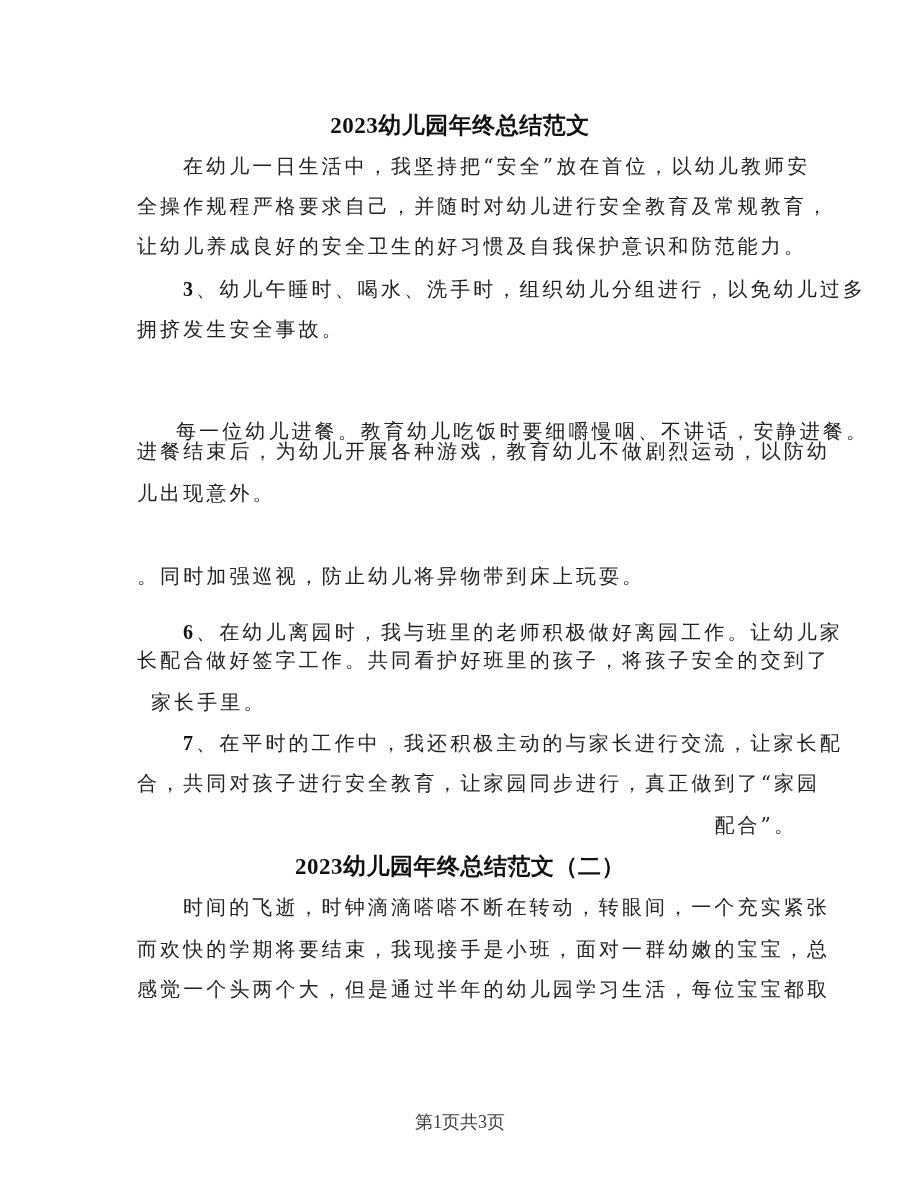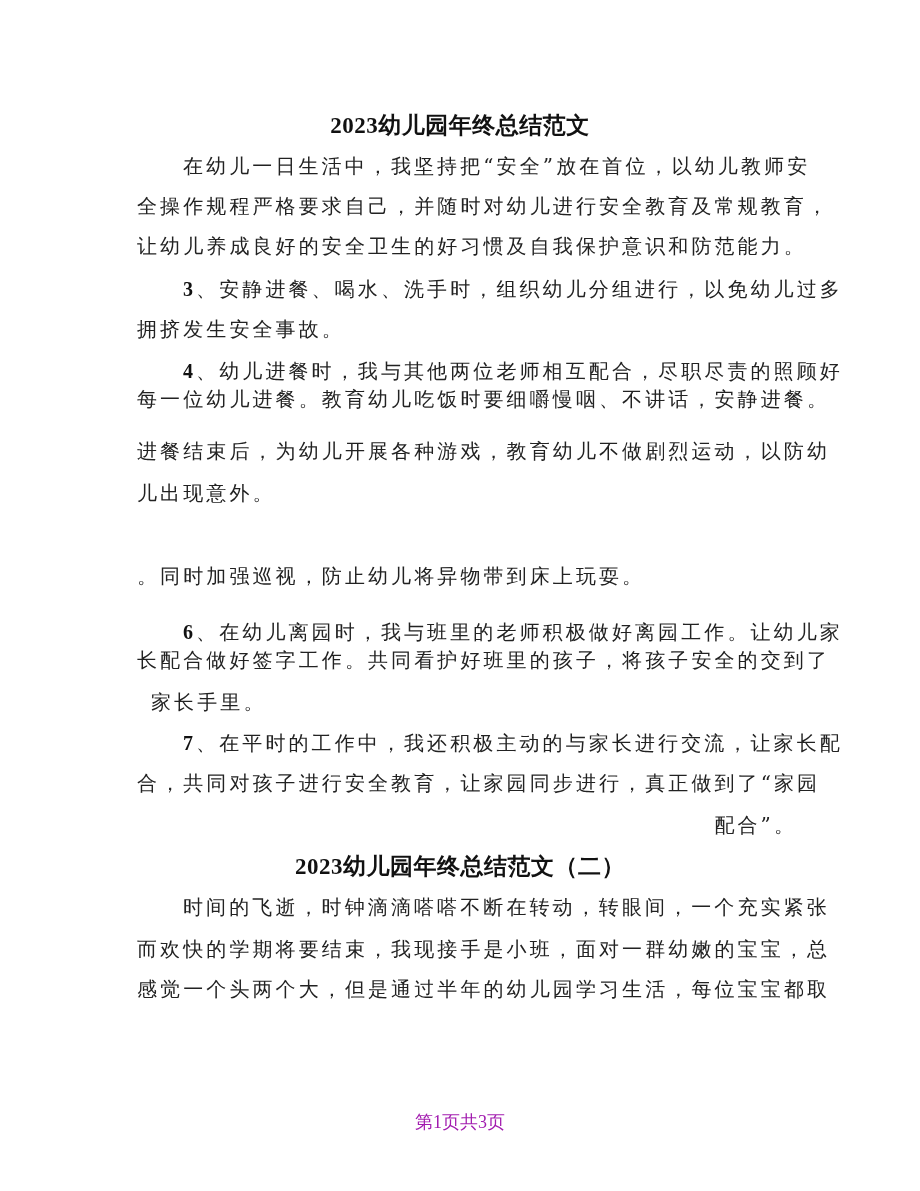--- a/index.html
+++ b/index.html
@@ -7,39 +7,38 @@
          font-family:"DejaVu Serif", "Liberation Serif", serif; color:#1a1a1a; }
   .page { position:absolute; left:0; top:0; width:920px; height:1191px; background:#fff; }
   .line { position:absolute; left:137px; width:660px; font-size:20px; line-height:24px;
           white-space:nowrap; letter-spacing:3.1px; color:#222; }
   .indent { left:183px; }
   .title { position:absolute; left:0; width:920px; text-align:center; font-size:23px;
            line-height:28px; font-weight:bold; color:#111; letter-spacing:0.5px;
            font-family:"Liberation Serif", "DejaVu Serif", serif; }
   .num { font-weight:bold; font-family:"Liberation Serif", serif; color:#111; }
   .footer { position:absolute; left:0; width:920px; text-align:center; top:1111px;
-            font-size:18px; line-height:22px; color:#a21caf;
+            font-size:18px; line-height:22px; color:#404040;
             font-family:"Liberation Serif", "DejaVu Serif", serif; }
 </style>
 </head>
 <body>
 
 <div class="page">
 
   <div class="title" style="top:112px;">2023幼儿园年终总结范文</div>
 
   <div class="line indent" style="top:154px;">在幼儿一日生活中，我坚持把“安全”放在首位，以幼儿教师安</div>
   <div class="line" style="top:194px;">全操作规程严格要求自己，并随时对幼儿进行安全教育及常规教育，</div>
   <div class="line" style="top:234px;font-family:Liberation Serif, serif;">让幼儿养成良好的安全卫生的好习惯及自我保护意识和防范能力。</div>
 
-  <div class="line indent" style="top:277px;"><span class="num">3</span><span>、安静进餐、喝水、洗手时，组织幼儿分组进行，以免幼儿过多</span></div>
+  <div class="line indent" style="top:277px;"><span class="num">3</span><span>、幼儿午睡时、喝水、洗手时，组织幼儿分组进行，以免幼儿过多</span></div>
   <div class="line" style="top:317px;">拥挤发生安全事故。</div>
 
-  <div class="line indent" style="top:359px;"><span class="num">4</span><span>、幼儿进餐时，我与其他两位老师相互配合，尽职尽责的照顾好</span></div>
-  <div class="line" style="top:387px;">每一位幼儿进餐。教育幼儿吃饭时要细嚼慢咽、不讲话，安静进餐。</div>
+  <div class="line" style="top:419px;margin-left:39px;">每一位幼儿进餐。教育幼儿吃饭时要细嚼慢咽、不讲话，安静进餐。</div>
   <div class="line" style="top:439px;">进餐结束后，为幼儿开展各种游戏，教育幼儿不做剧烈运动，以防幼</div>
   <div class="line" style="top:481px;">儿出现意外。</div>
 
   <div class="line" style="top:564px;">。同时加强巡视，防止幼儿将异物带到床上玩耍。</div>
 
   <div class="line indent" style="top:608px;margin-top:12px;"><span class="num">6</span><span>、在幼儿离园时，我与班里的老师积极做好离园工作。让幼儿家</span></div>
   <div class="line" style="top:648px;">长配合做好签字工作。共同看护好班里的孩子，将孩子安全的交到了</div>
   <div class="line" style="top:690px;margin-left:14px;">家长手里。</div>
 
   <div class="line indent" style="top:731px;"><span class="num">7</span><span>、在平时的工作中，我还积极主动的与家长进行交流，让家长配</span></div>

